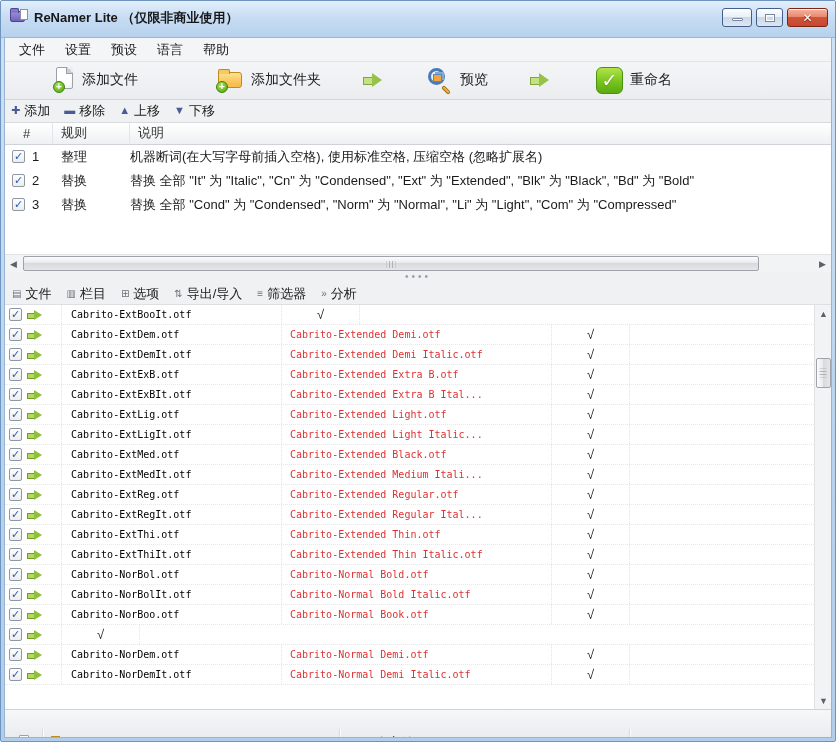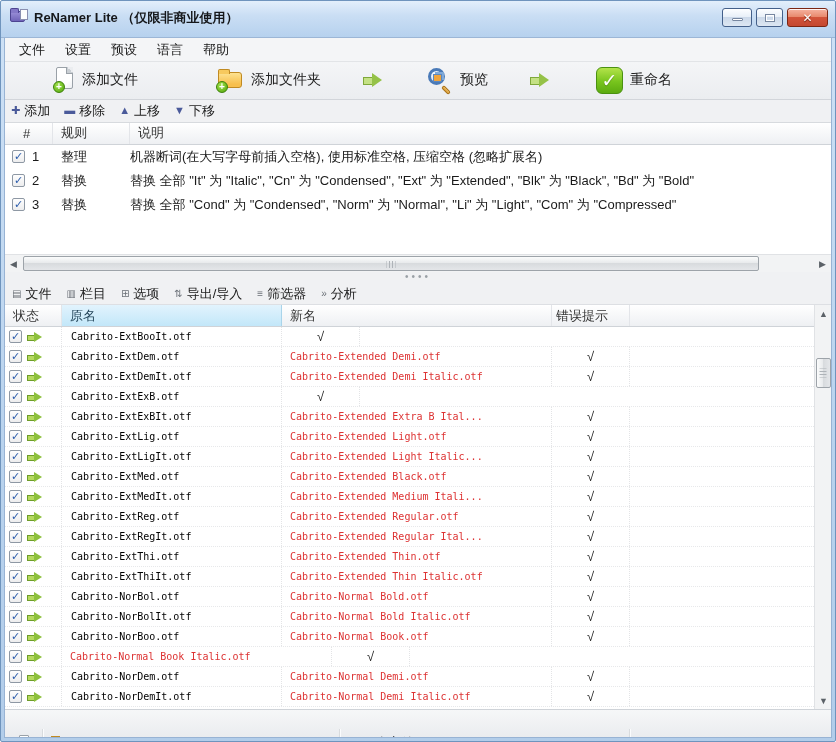--- a/index.html
+++ b/index.html
@@ -312,27 +312,20 @@
           <span>筛选器</span>
         </div>
         <div class="tab">
           <span class="tab-ico">»</span>
           <span>分析</span>
         </div>
       </div>
 
     <div class="files-region">
       <div class="files-table">
-        <div class="thead">
-          <div class="th fth-status">状态</div>
-          <div class="th fth-old">原名</div>
-          <div class="th fth-new">新名</div>
-          <div class="th fth-err">错误提示</div>
-          <div class="th fth-fill"></div>
-        </div>
         <div id="files-body">
             <div class="frow">
               <div class="c-status">
                 <span class="checkbox">✓</span>
                 <span class="row-arrow"></span>
               </div>
               <div class="c-old">
                 <span class="mono oldname">Cabrito-ExtBooIt.otf</span>
               </div>
               <div class="c-err">√</div>
@@ -367,20 +360,23 @@
               <div class="c-fill"></div>
             </div>
             <div class="frow">
               <div class="c-status">
                 <span class="checkbox">✓</span>
                 <span class="row-arrow"></span>
               </div>
               <div class="c-old">
                 <span class="mono oldname">Cabrito-ExtExB.otf</span>
               </div>
+              <div class="c-new">
+                <span class="mono newname">Cabrito-Extended Extra B.otf</span>
+              </div>
               <div class="c-err">√</div>
               <div class="c-fill"></div>
             </div>
             <div class="frow">
               <div class="c-status">
                 <span class="checkbox">✓</span>
                 <span class="row-arrow"></span>
               </div>
               <div class="c-old">
                 <span class="mono oldname">Cabrito-ExtExBIt.otf</span>
@@ -542,23 +538,20 @@
               <div class="c-new">
                 <span class="mono newname">Cabrito-Normal Book.otf</span>
               </div>
               <div class="c-err">√</div>
               <div class="c-fill"></div>
             </div>
             <div class="frow">
               <div class="c-status">
                 <span class="checkbox">✓</span>
                 <span class="row-arrow"></span>
-              </div>
-              <div class="c-new">
-                <span class="mono newname">Cabrito-Normal Book Italic.otf</span>
               </div>
               <div class="c-err">√</div>
               <div class="c-fill"></div>
             </div>
             <div class="frow">
               <div class="c-status">
                 <span class="checkbox">✓</span>
                 <span class="row-arrow"></span>
               </div>
               <div class="c-old">

